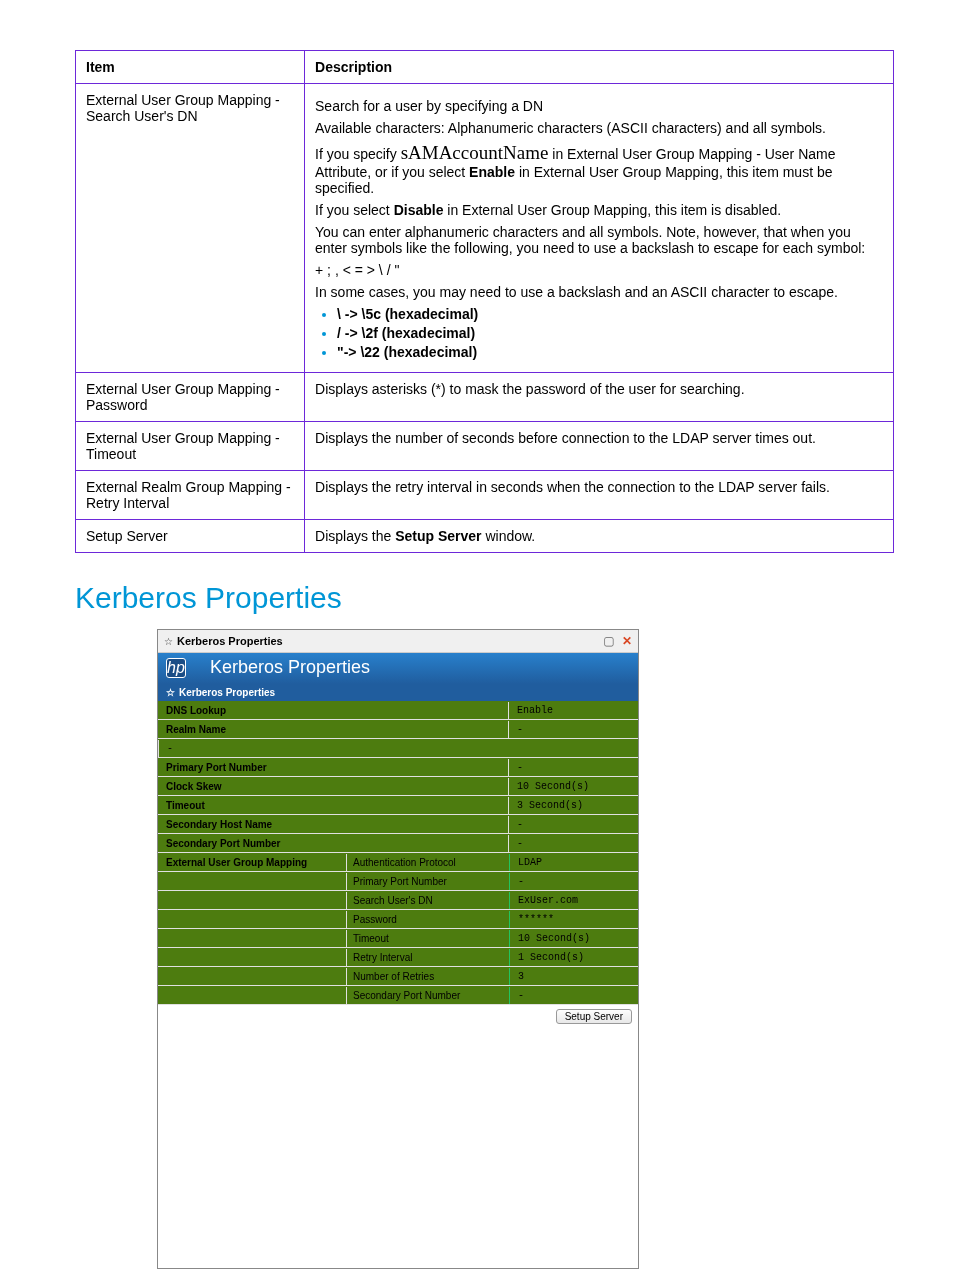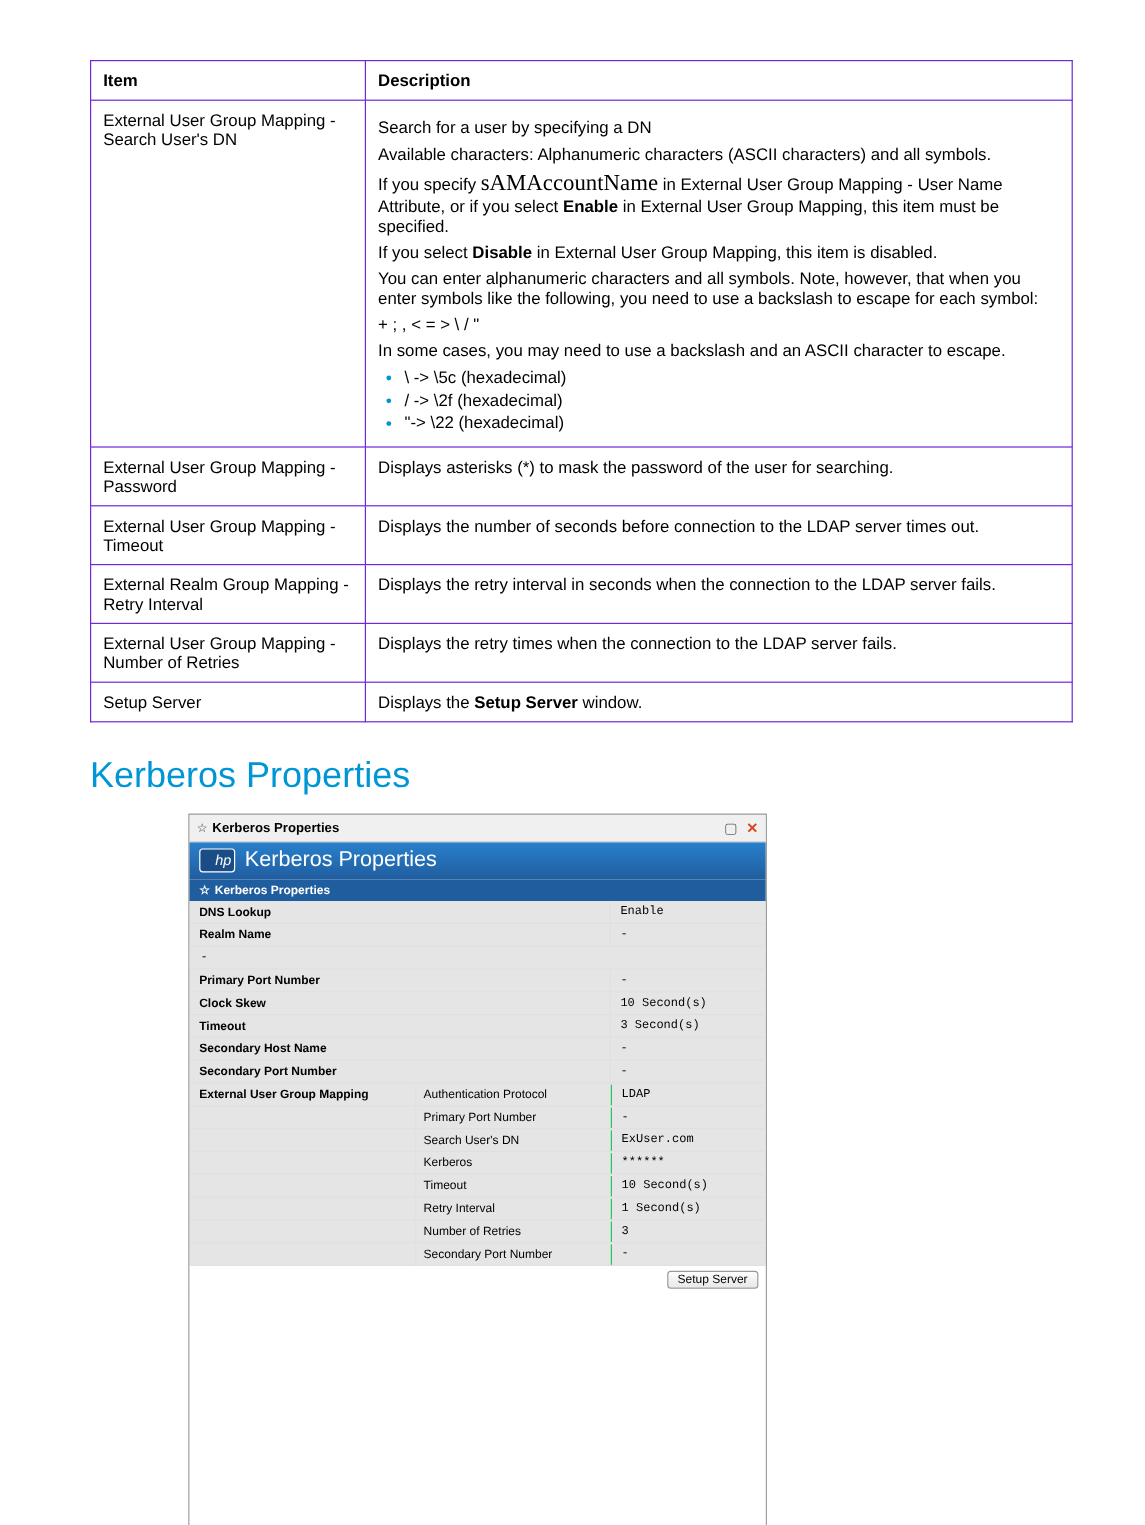--- a/index.html
+++ b/index.html
@@ -23,21 +23,21 @@
     vertical-align: top;
     text-align: left;
   }
   table.info th {
     font-weight: bold;
     font-size: 14px;
   }
   .col-item { width: 28%; }
   .desc p { margin: 6px 0; }
   .desc ul { margin: 4px 0; padding-left: 22px; }
-  .desc li { margin: 3px 0; }
+  .desc li { margin: 3px 0; font-weight: bold; }
   .desc li::marker { color: #0096d6; }
   code.inline {
     font-family: Liberation Serif, serif;
     font-size: 19px;
   }
   h1.section {
     font-family: Arial, Helvetica, sans-serif;
     font-weight: normal;
     color: #0096d6;
     font-size: 30px;
@@ -83,44 +83,43 @@
   }
   .dlg-banner .hp {
     width: 18px;
     height: 18px;
     border: 1px solid #fff;
     border-radius: 3px;
     display: inline-flex;
     align-items: center;
     justify-content: center;
     font-style: italic;
-    font-size: 12px;
-    margin-right: 8px;
+    font-size: 16px;
+    margin-right: 24px;
     background: #1a4d86;
-    padding-left: 10px;
   }
   .dlg-banner .btxt {
     font-family: Arial, sans-serif;
     font-size: 18px;
     font-weight: normal;
   }
   .dlg-subbar {
     background: #205d9e;
     color: #fff;
     font-size: 10px;
     font-weight: bold;
     padding: 3px 8px;
     display: flex;
     align-items: center;
   }
   .dlg-subbar .chev2 {
     margin-right: 4px;
   }
   .dlg-body {
-    background: #e5e5e5;
+    background: #4d7c0f;
   }
   .dlg-row {
     display: flex;
     border-bottom: 1px solid #e0e0e0;
     min-height: 18px;
     align-items: center;
   }
   .dlg-row .c1 {
     width: 172px;
     padding: 3px 8px;
@@ -207,24 +206,20 @@
     </tr>
     <tr>
       <td>External User Group Mapping - Timeout</td>
       <td>Displays the number of seconds before connection to the LDAP server times out.</td>
     </tr>
     <tr>
       <td>External Realm Group Mapping - Retry Interval</td>
       <td>Displays the retry interval in seconds when the connection to the LDAP server fails.</td>
     </tr>
     <tr>
-      <td>External User Group Mapping - Number of Retries</td>
-      <td>Displays the retry times when the connection to the LDAP server fails.</td>
-    </tr>
-    <tr>
       <td>Setup Server</td>
       <td>
         <span>Displays the </span><b>Setup Server</b><span> window.</span>
       </td>
     </tr>
   </tbody>
 </table>
 
 <h1 class="section">Kerberos Properties</h1>
 
@@ -288,21 +283,21 @@
           <div class="c2">Primary Port Number</div>
           <div class="c3">-</div>
         </div>
     <div class="dlg-row">
           <div class="c1"></div>
           <div class="c2">Search User's DN</div>
           <div class="c3">ExUser.com</div>
         </div>
     <div class="dlg-row">
           <div class="c1"></div>
-          <div class="c2">Kerberos</div>
+          <div class="c2">Password</div>
           <div class="c3">******</div>
         </div>
     <div class="dlg-row">
           <div class="c1"></div>
           <div class="c2">Timeout</div>
           <div class="c3">10 Second(s)</div>
         </div>
     <div class="dlg-row">
           <div class="c1"></div>
           <div class="c2">Retry Interval</div>

